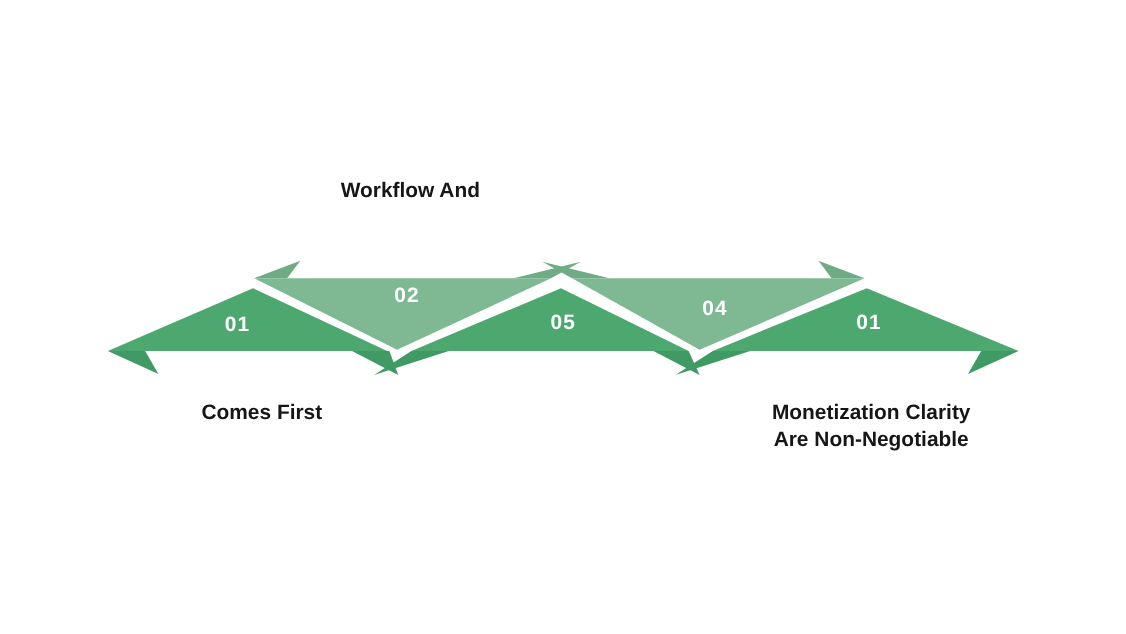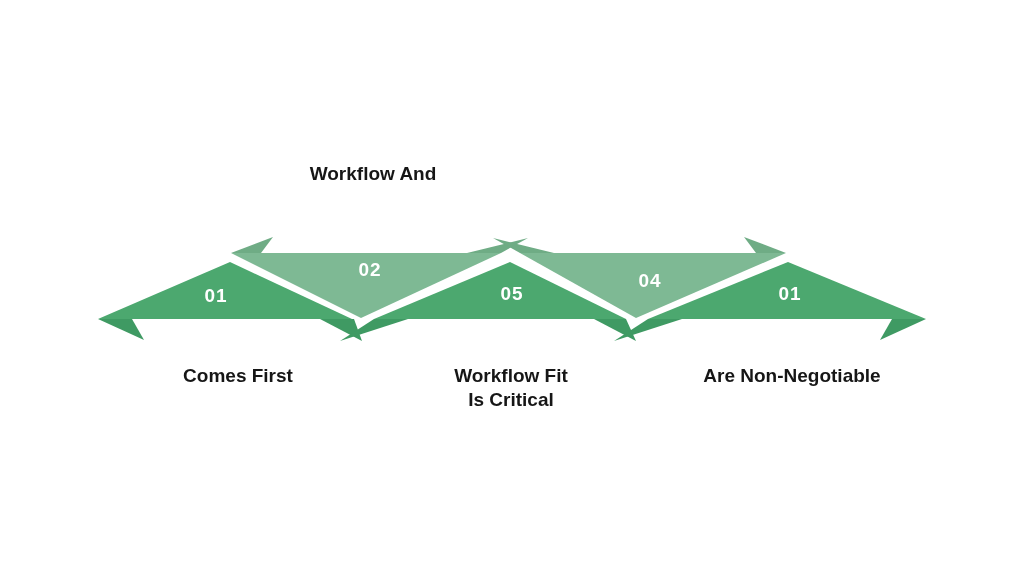--- a/index.html
+++ b/index.html
@@ -88,21 +88,18 @@
 
   <div id="label-2" class="step-label">
     <div>Workflow And</div>
   </div>
   <div id="label-4" class="step-label">
   </div>
 
   <div id="label-1" class="step-label">
     <div>Comes First</div>
   </div>
-  <div id="label-3" class="step-label">
-    <div>Workflow Fit</div>
-    <div>Is Critical</div>
-  </div>
   <div id="label-5" class="step-label">
+    <div>Monetization Clarity</div>
     <div>Are Non-Negotiable</div>
   </div>
 
 </div>
 
 </body></html>

